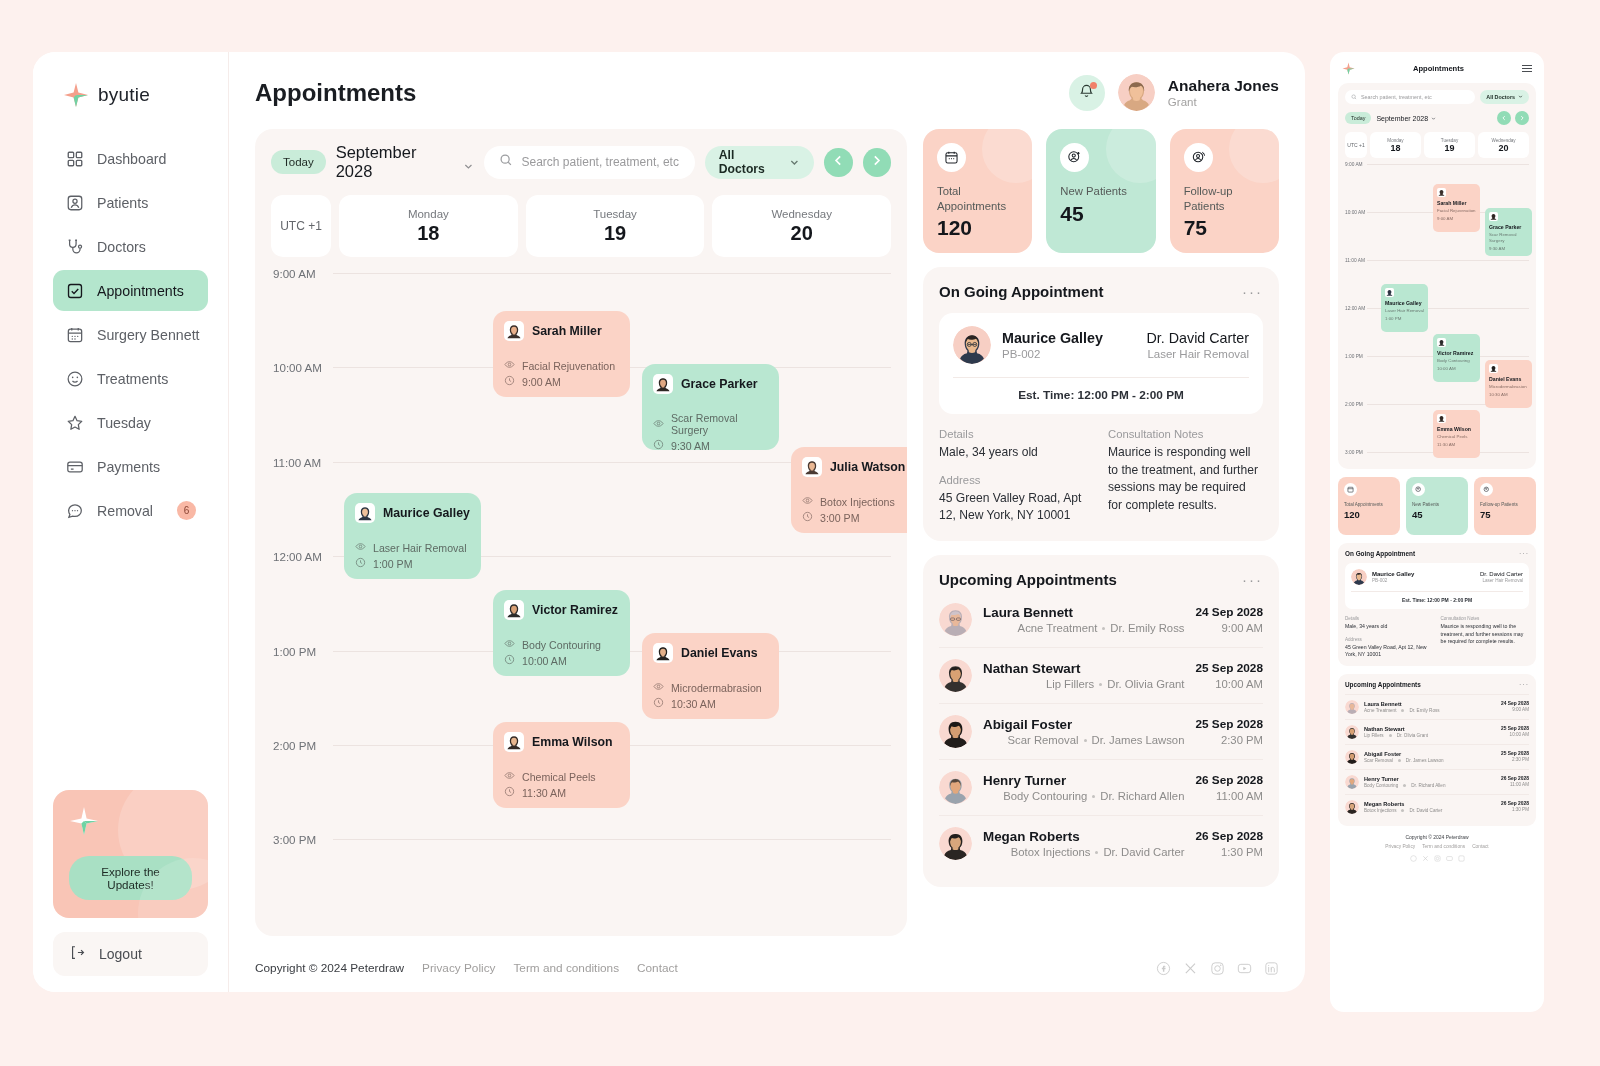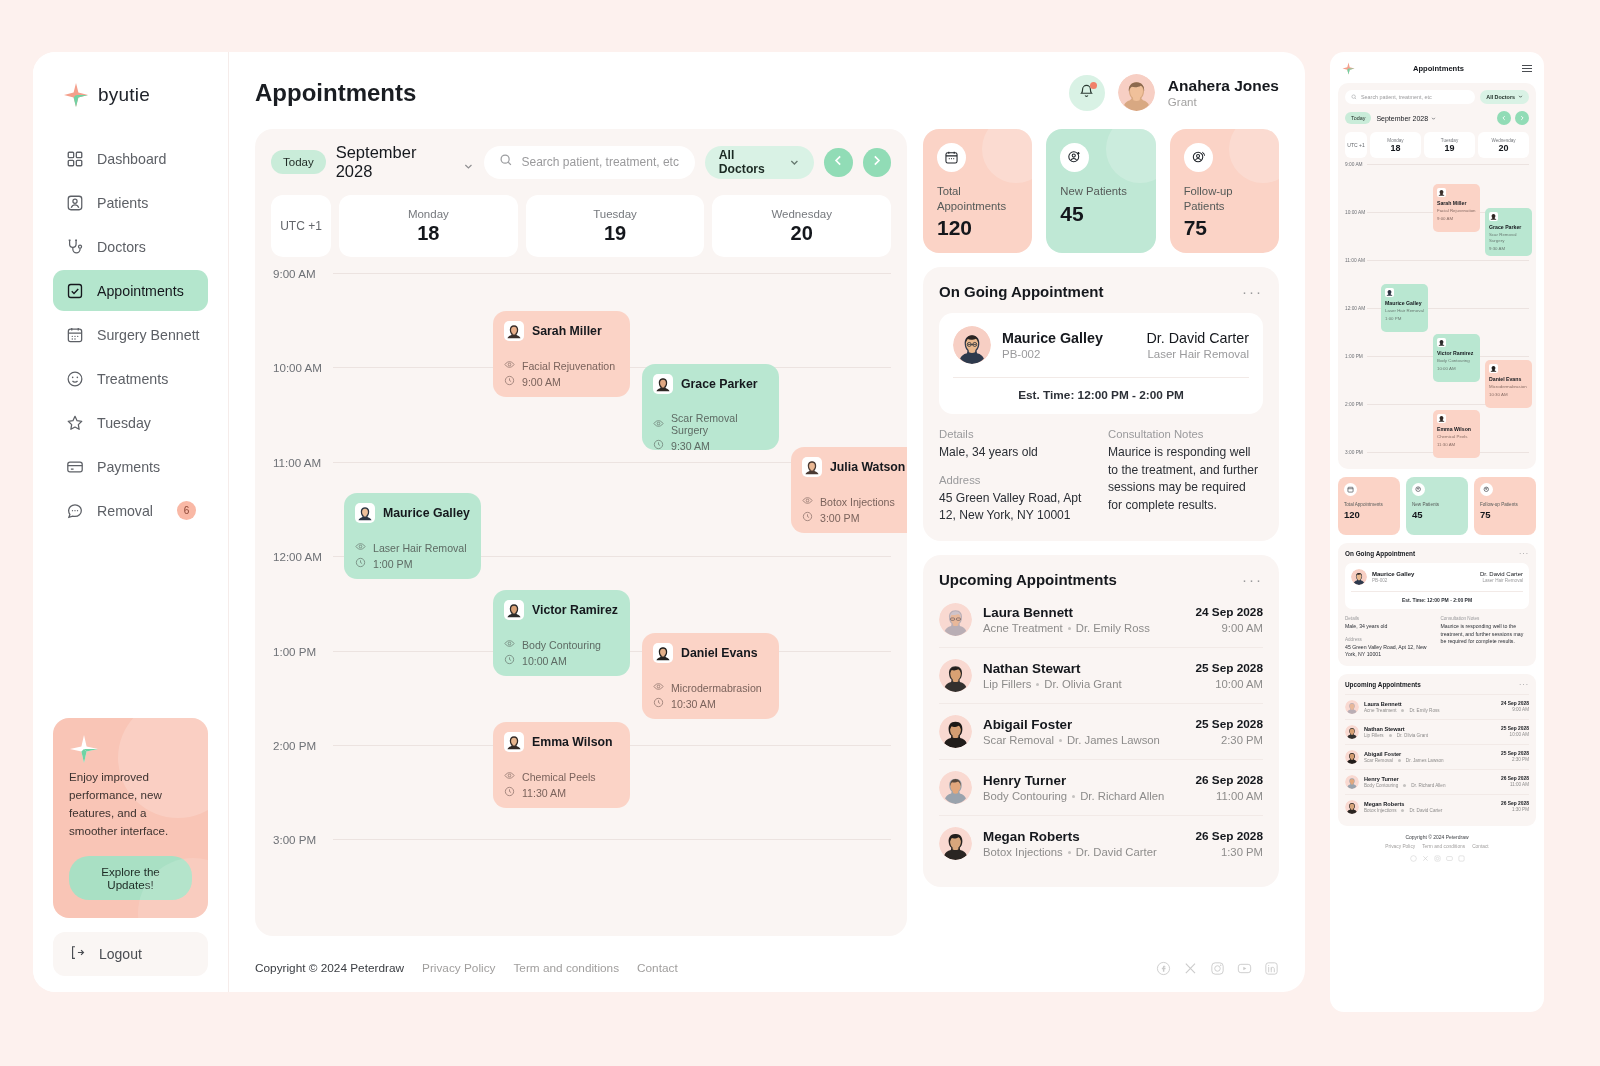--- a/index.html
+++ b/index.html
@@ -211,21 +211,21 @@
   .detail-label { font-size: 11.3px; color: #9a9a9c; margin-bottom: 4px; }
   .detail-val { font-size: 12.1px; color: #2b2f35; line-height: 1.45; }
   .detail-gap { margin-top: 12px; }
 
   .appt-list { display: flex; flex-direction: column; }
   .appt-row { display: flex; align-items: center; gap: 11px; padding: 11px 0; border-top: 1px solid #f2eae7; cursor: pointer; }
   .appt-row:first-child { border-top: none; padding-top: 2px; }
   .appt-av { width: 33px; height: 33px; border-radius: 50%; overflow: hidden; flex: 0 0 33px; }
   .appt-mid { flex: 1; min-width: 0; }
   .appt-name { font-size: 13.4px; color: #15181d; font-weight: bold; }
-  .appt-sub { font-size: 11.3px; color: #8d8c8b; margin-top: 2px; }
+  .appt-sub { font-size: 11.3px; color: #8d8c8b; margin-top: 2px; text-align: right; }
   .appt-dot { display: inline-block; width: 3px; height: 3px; border-radius: 50%; background: #c4c2c0; vertical-align: middle; margin: 0 5px; }
   .appt-right { text-align: right; }
   .appt-date { font-size: 11.8px; color: #15181d; font-weight: bold; }
   .appt-time { font-size: 11.3px; color: #8d8c8b; margin-top: 3px; }
 
   .footer {
     display: flex; align-items: center; gap: 18px;
     padding: 20px 0 16px 0; margin-top: 4px;
   }
   .copy { font-size: 11.8px; color: #3a3d42; }
@@ -434,21 +434,20 @@
       </nav>
 
       <div class="promo">
         <span class="promo-mark">
           <svg viewBox="0 0 30 30" width="30" height="30">
             <path d="M15 1 L17.6 12.4 L29 15 L17.6 17.6 L15 29 L12.4 17.6 L1 15 L12.4 12.4 Z" fill="#ffffff"></path>
             <path d="M15 15 L17.6 17.6 L15 29 L12.4 17.6 Z" fill="#6fd3a4"></path>
             <path d="M15 15 L29 15 L17.6 17.6 Z" fill="#6fd3a4"></path>
           </svg>
         </span>
-        <div class="promo-text">Enjoy improved performance, new features, and a smoother interface.</div>
         <button class="promo-btn">Explore the Updates!</button>
       </div>
 
       <div class="logout">
         <span>
           <svg viewBox="0 0 20 20" fill="none" stroke="#4a4d52" stroke-width="1.4">
               <path d="M7 3.2H4.2v13.6H7"></path>
               <path d="M10.5 10h6.3M14.2 7.2L17 10l-2.8 2.8"></path>
             </svg>
         </span>

